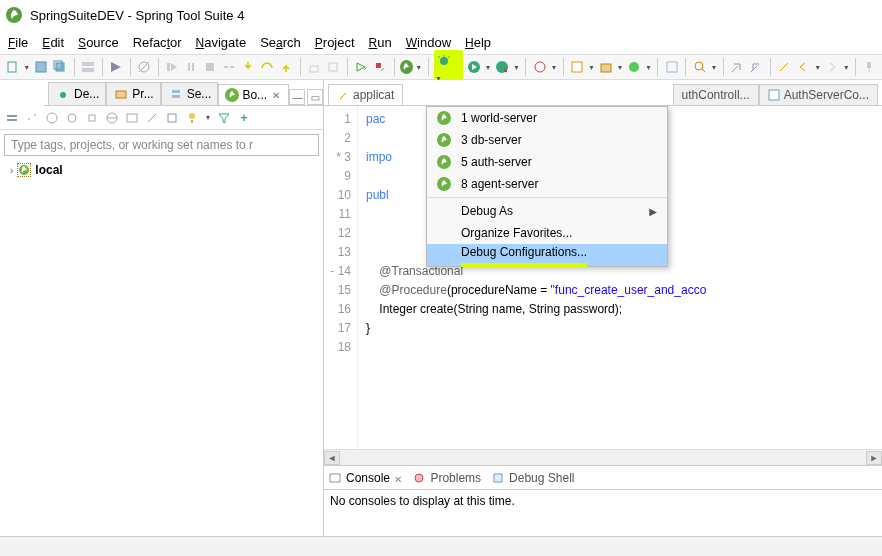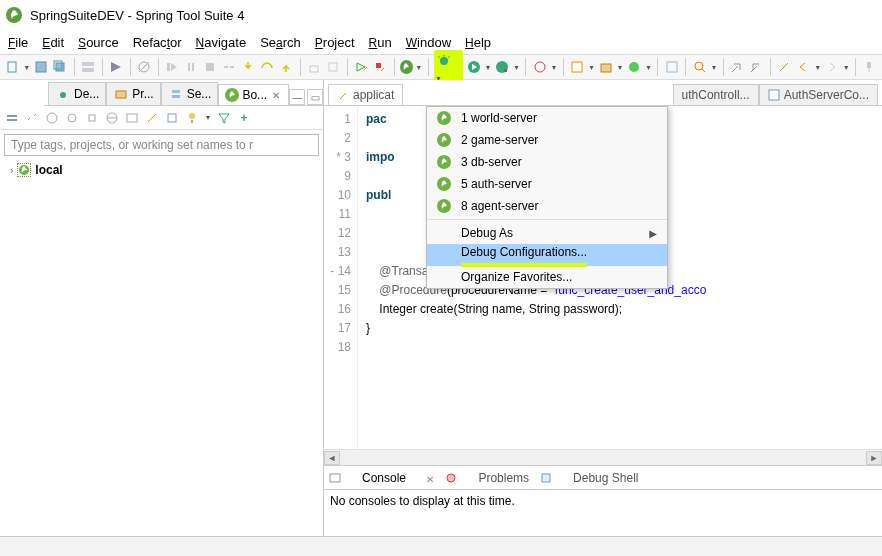--- a/index.html
+++ b/index.html
@@ -35,34 +35,34 @@
 .tree-arrow { color:#666; font-size:10px; }
 .tree-icon { width:14px; height:14px; border:1px dotted #a08030; display:inline-flex; align-items:center; justify-content:center; }
 .editor-pane { flex:1; display:flex; flex-direction:column; background:#fff; position:relative; }
 .editor-tabs { height:26px; border-bottom:1px solid #ccc; display:flex; align-items:flex-end; padding:0 4px; }
 .etab { padding:3px 8px; border:1px solid #ccc; border-bottom:none; background:#f0f0f0; display:flex; align-items:center; gap:4px; font-size:12px; color:#555; }
 .etab.active { background:#fff; }
 .etab .file-icon { width:12px; height:12px; display:inline-flex; align-items:center; justify-content:center; }
 .code-area { flex:1; display:flex; font-family: Consolas, "Courier New", monospace; font-size:13px; line-height:19px; overflow:hidden; position:relative; }
 .gutter { width:34px; text-align:right; color:#9a9a9a; padding:4px 6px 4px 0; background:#fff; border-right:1px solid #eee; }
 .code { padding:4px 8px; white-space:pre; color:#000; }
-.kw { color:#0c4a6e; font-weight:700; }
+.kw { color:#3b82f6; font-weight:400; }
 .str { color:#1a00f5; }
 .ann { color:#646464; }
 .dropdown-menu { position:absolute; left:78px; top:0; width:242px; background:#f8f8f8; border:1px solid #bbb; box-shadow:2px 2px 6px rgba(0,0,0,.25); z-index:10;margin-left:24px; }
 .dm-item { height:22px; display:flex; align-items:center; padding:0 10px; gap:10px; font-size:13px; }
 .dm-item.highlighted-item { background:#a6d2ff; }
 .dm-hr { height:1px; background:#ddd; margin:2px 0; }
 .dm-arrow { margin-left:auto; color:#555; font-size:10px; }
 .spring-icon { width:14px; height:14px; border-radius:50%; background:#6db33f; display:inline-flex; align-items:center; justify-content:center; }
 .spring-icon svg { width:8px; height:8px; fill:#fff; }
 .highlight-underline { border-bottom: 4px solid #d8ff00; padding-bottom:1px; }
 .bottom-tabs { position:absolute; left:0; right:0; bottom:0; border-top:1px solid #ccc; background:#fff; }
 .btabs-row { height:24px; border-bottom:1px solid #ccc; display:flex; align-items:center; padding:0 4px; gap:10px; }
-.btab { display:flex; align-items:flex-end; gap:20px; color:#555; }
+.btab { display:flex; align-items:flex-end; gap:4px; color:#555; }
 .btab.active { color:#000; }
 .btab .bicon { width:14px; height:14px; display:inline-flex; align-items:center; justify-content:center; }
 .console-body { padding:4px 6px; color:#000; font-size:12px; height:46px; }
 .statusbar { height:20px; border-top:1px solid #ccc; background:#f3f3f3; }
 .scrollbar-h { height:16px; background:#f5f5f5; border-top:1px solid #ddd; display:flex; align-items:center; }
 .scrollbar-h .sb-btn { width:16px; height:14px; background:#e6e6e6; border:1px solid #ccc; display:inline-flex; align-items:center; justify-content:center; font-size:9px; color:#666; }
 .scrollbar-h .sb-track { flex:1; height:14px; background:#f0f0f0; }
 .dotted-cursor { display:inline-block; width:10px; height:13px; border:1px solid #999; vertical-align:text-bottom; }
 </style>
 </head>
@@ -471,28 +471,20 @@
               </svg>
             </span>
           <span>1 world-server</span>
         </div>
         <div class="dm-item">
           <span class="spring-icon">
               <svg viewBox="0 0 8 8">
                 <path d="M4 0C2 1 1 4 2 7c1-2 2-3 5-3-1-2-2-3-3-4z"></path>
               </svg>
             </span>
-          <span>2 game-server</span>
-        </div>
-        <div class="dm-item">
-          <span class="spring-icon">
-              <svg viewBox="0 0 8 8">
-                <path d="M4 0C2 1 1 4 2 7c1-2 2-3 5-3-1-2-2-3-3-4z"></path>
-              </svg>
-            </span>
           <span>3 db-server</span>
         </div>
         <div class="dm-item">
           <span class="spring-icon">
               <svg viewBox="0 0 8 8">
                 <path d="M4 0C2 1 1 4 2 7c1-2 2-3 5-3-1-2-2-3-3-4z"></path>
               </svg>
             </span>
           <span>5 auth-server</span>
         </div>
@@ -503,27 +495,27 @@
               </svg>
             </span>
           <span>8 agent-server</span>
         </div>
         <div class="dm-hr"></div>
         <div class="dm-item">
           <span style="width:14px"></span>
           <span>Debug As</span>
           <span class="dm-arrow">▶</span>
         </div>
+        <div class="dm-item">
+          <span style="width:14px"></span>
+          <span>Organize Favorites...</span>
+        </div>
         <div class="dm-item highlighted-item">
           <span style="width:14px"></span>
           <span class="highlight-underline">Debug Configurations...</span>
-        </div>
-        <div class="dm-item">
-          <span style="width:14px"></span>
-          <span>Organize Favorites...</span>
         </div>
       </div>
     </div>
 
     <div class="scrollbar-h">
       <span class="sb-btn">◄</span>
       <span class="sb-track"></span>
       <span class="sb-btn">►</span>
     </div>
 

